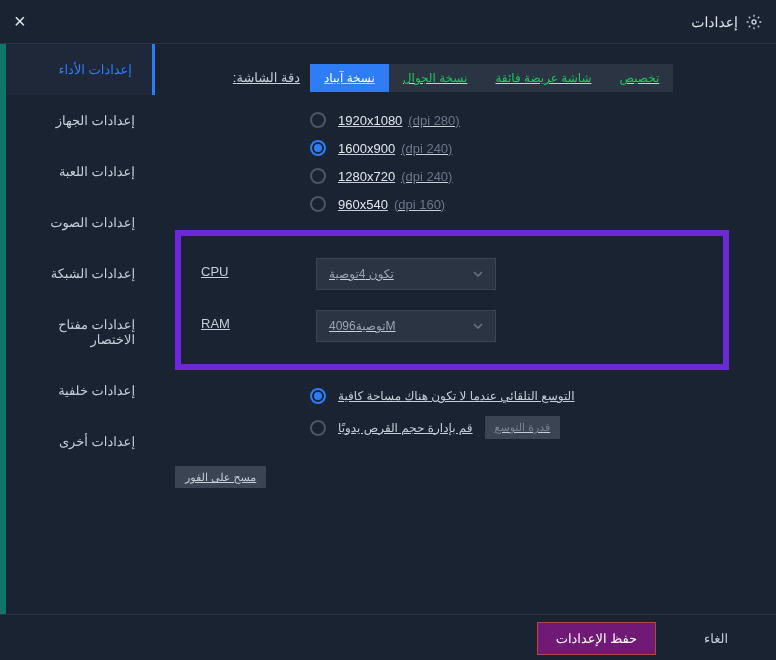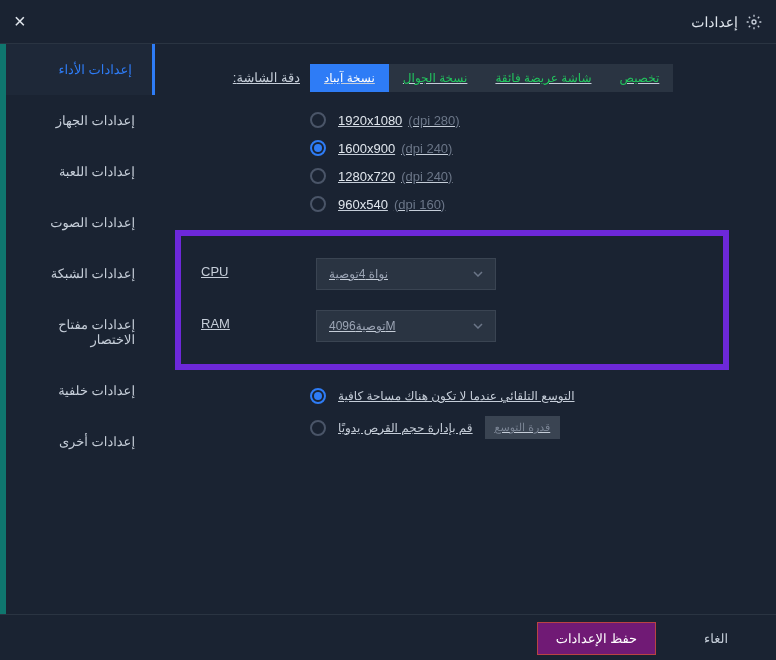--- a/index.html
+++ b/index.html
@@ -111,21 +111,21 @@
           <span><span class="res-text">960x540</span><span class="dpi-text">(dpi 160)</span></span>
         </div>
       </div>
     </div>
 
     <div class="highlight-box">
       <div class="row">
         <div class="row-label" style="text-align:left;padding-left:20px;">CPU</div>
         <div class="row-content">
           <div class="dropdown">
-            <span>نواة 4توصية</span>
+            <span>تكون 4توصية</span>
             <svg class="chevron" viewBox="0 0 10 6">
                 <path d="M1 1l4 4 4-4" stroke="#6b7688" stroke-width="1.5" fill="none"></path>
               </svg>
           </div>
         </div>
       </div>
       <div class="row">
         <div class="row-label" style="text-align:left;padding-left:20px;">RAM</div>
         <div class="row-content">
           <div class="dropdown">
@@ -152,20 +152,23 @@
           <span class="radio-circle">
               <span class="radio-dot"></span>
             </span>
           <span class="radio-text-rtl">قم بإدارة حجم القرص يدويًا</span>
           <span class="small-btn">قدرة التوسع</span>
         </div>
       </div>
     </div>
 
     <div class="row" style="margin-top:28px;">
+      <div class="row-content">
+        <span class="small-btn enabled">مسح على الفور</span>
+      </div>
     </div>
 
   </div>
 </div>
 
 <div class="footer">
   <span class="footer-btn save">حفظ الإعدادات</span>
   <span class="footer-btn cancel">الغاء</span>
 </div>
 

